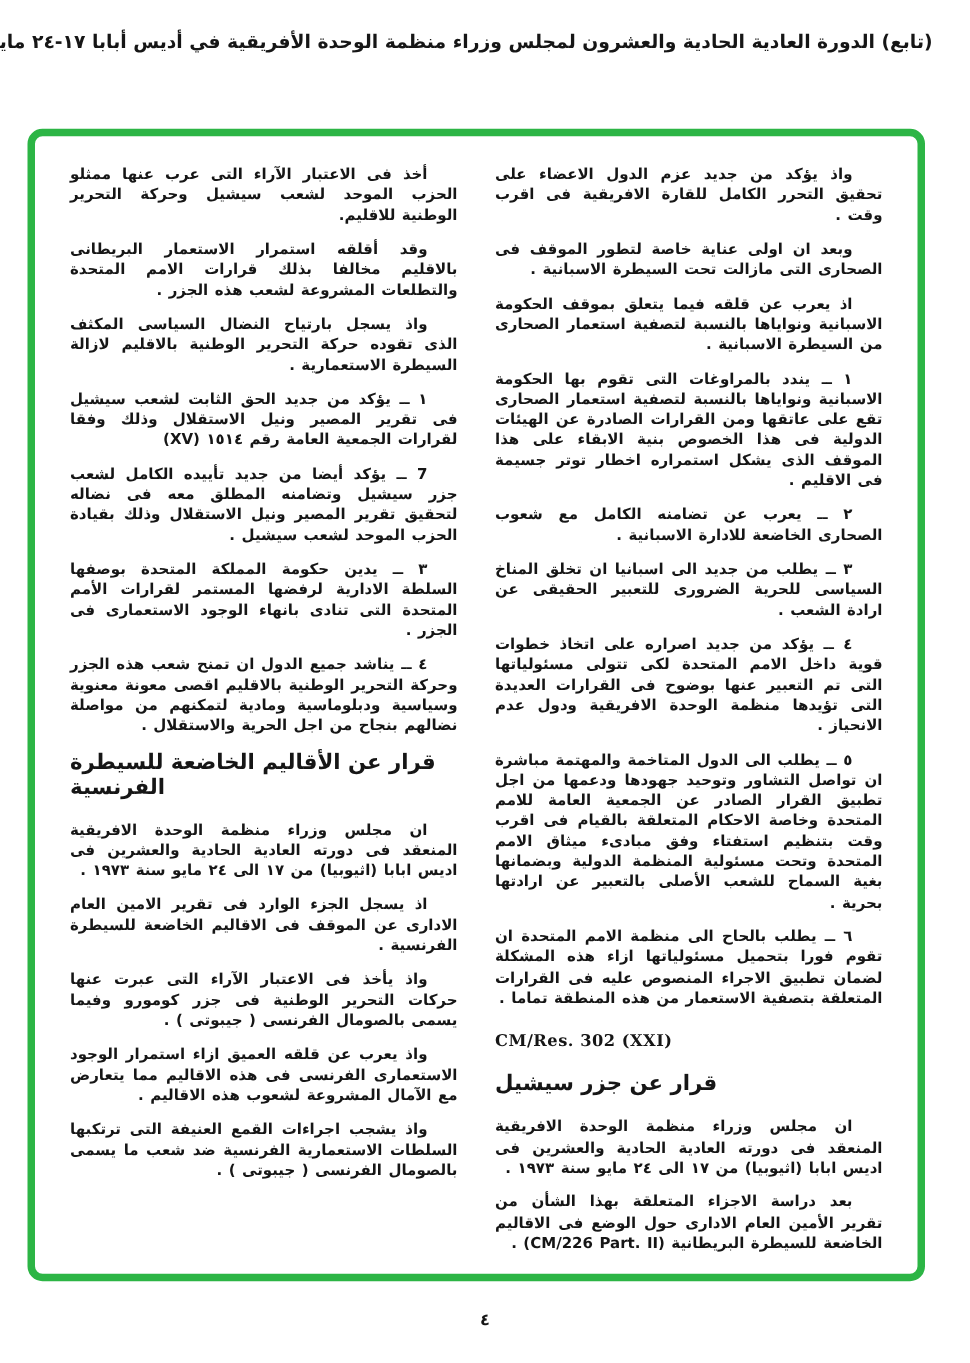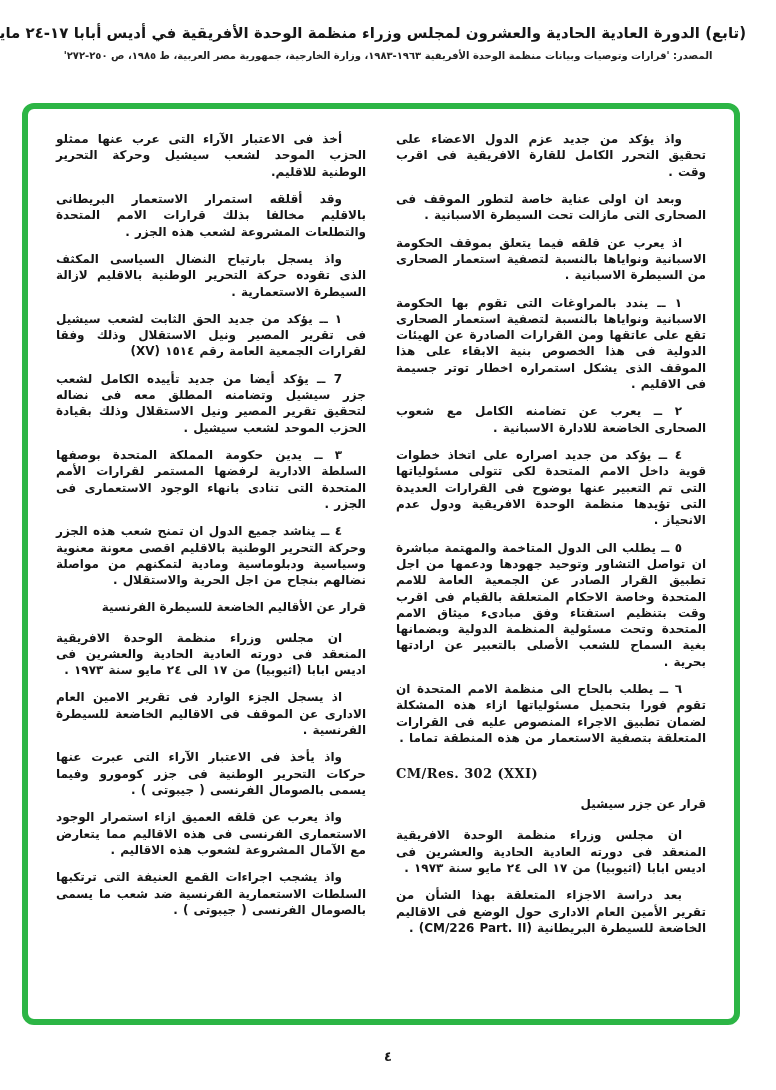--- a/index.html
+++ b/index.html
@@ -73,53 +73,53 @@
     direction: ltr;
     text-align: left;
     font-family: "DejaVu Serif", serif;
     font-size: 13px;
     font-weight: bold;
     letter-spacing: 0.4px;
     margin: 20px 0 16px 0;
   }
   .res-heading {
     direction: rtl;
-    text-align: right;
-    font-size: 12px;
+    text-align: left;
+    font-size: 17px;
     font-weight: bold;
     margin: 0 0 16px 0;
   }
   
   .page-number {
     position: absolute;
     bottom: 26px; left: 0; right: 0;
     text-align: center;
     font-size: 13px;
     font-weight: bold;
   }
 </style>
 </head>
 <body>
 
 <div class="page">
 
   <div class="doc-header">
     <div class="line1">(تابع) الدورة العادية الحادية والعشرون لمجلس وزراء منظمة الوحدة الأفريقية في أديس أبابا ١٧-٢٤ مايو ١٩٧٣</div>
-    <div class="line2">المصدر: 'قرارات وتوصيات وبيانات منظمة الوحدة الأفريقية ١٩٦٣-١٩٨٣، وزارة الخارجية، جمهورية مصر العربية، ط ١٩٨٥، ص ٢٥٠-٢٧٢'</div>
   </div>
 
   <div class="content-box">
     <div class="columns">
 
       <div class="col">
         <p class="para">واذ يؤكد من جديد عزم الدول الاعضاء على تحقيق التحرر الكامل للقارة الافريقية فى اقرب وقت .</p>
         <p class="para">وبعد ان اولى عناية خاصة لتطور الموقف فى الصحارى التى مازالت تحت السيطرة الاسبانية .</p>
         <p class="para">اذ يعرب عن قلقه فيما يتعلق بموقف الحكومة الاسبانية ونواياها بالنسبة لتصفية استعمار الصحارى من السيطرة الاسبانية .</p>
         <p class="para">١ ــ يندد بالمراوغات التى تقوم بها الحكومة الاسبانية ونواياها بالنسبة لتصفية استعمار الصحارى تقع على عاتقها ومن القرارات الصادرة عن الهيئات الدولية فى هذا الخصوص بنية الابقاء على هذا الموقف الذى يشكل استمراره اخطار توتر جسيمة فى الاقليم .</p>
         <p class="para">٢ ــ يعرب عن تضامنه الكامل مع شعوب الصحارى الخاضعة للادارة الاسبانية .</p>
+        <p class="para">٣ ــ يطلب من جديد الى اسبانيا ان تخلق المناخ السياسى للحرية الضرورى للتعبير الحقيقى عن ارادة الشعب .</p>
         <p class="para">٤ ــ يؤكد من جديد اصراره على اتخاذ خطوات قوية داخل الامم المتحدة لكى تتولى مسئولياتها التى تم التعبير عنها بوضوح فى القرارات العديدة التى تؤيدها منظمة الوحدة الافريقية ودول عدم الانحياز .</p>
         <p class="para">٥ ــ يطلب الى الدول المتاخمة والمهتمة مباشرة ان تواصل التشاور وتوحيد جهودها ودعمها من اجل تطبيق القرار الصادر عن الجمعية العامة للامم المتحدة وخاصة الاحكام المتعلقة بالقيام فى اقرب وقت بتنظيم استفتاء وفق مبادىء ميثاق الامم المتحدة وتحت مسئولية المنظمة الدولية وبضمانها بغية السماح للشعب الأصلى بالتعبير عن ارادتها بحرية .</p>
         <p class="para">٦ ــ يطلب بالحاح الى منظمة الامم المتحدة ان تقوم فورا بتحميل مسئولياتها ازاء هذه المشكلة لضمان تطبيق الاجراء المنصوص عليه فى القرارات المتعلقة بتصفية الاستعمار من هذه المنطقة تماما .</p>
         <div class="res-code">CM/Res. 302 (XXI)</div>
         <div class="res-heading">قرار عن جزر سيشيل</div>
         <p class="para">ان مجلس وزراء منظمة الوحدة الافريقية المنعقد فى دورته العادية الحادية والعشرين فى اديس ابابا (اثيوبيا) من ١٧ الى ٢٤ مايو سنة ١٩٧٣ .</p>
         <p class="para">بعد دراسة الاجزاء المتعلقة بهذا الشأن من تقرير الأمين العام الادارى حول الوضع فى الاقاليم الخاضعة للسيطرة البريطانية (CM/226 Part. II) .</p>
       </div>
 
       <div class="col">

